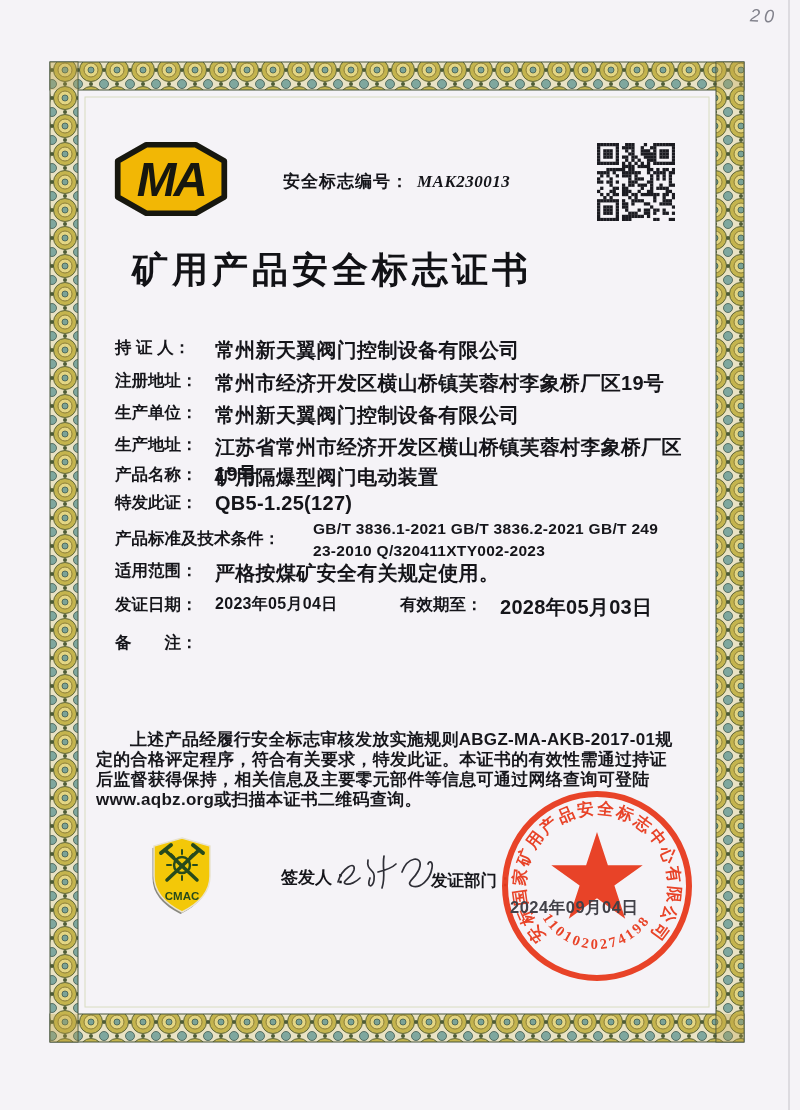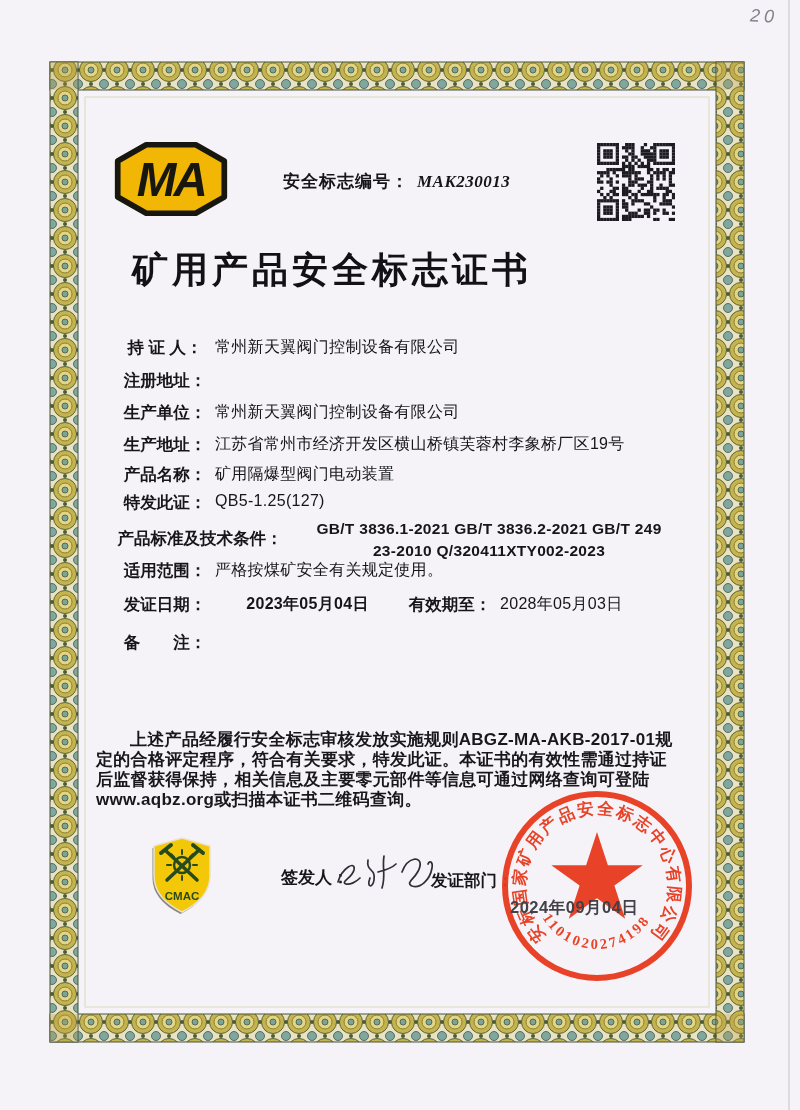--- a/index.html
+++ b/index.html
@@ -7,23 +7,23 @@
         font-family:"Liberation Sans",sans-serif;color:#15151a;}
   .abs{position:absolute;}
   .pencil-note{left:750px;top:6px;font-size:18px;color:#82828c;letter-spacing:4px;
         transform:rotate(3deg);font-style:italic;}
   .scan-edge{left:788px;top:0;width:2px;height:1110px;background:#c9c6ce;opacity:.55;}
   .frame-svg{left:0;top:0;}
   .cert-no{left:283px;top:170px;font-size:17px;font-weight:700;letter-spacing:1px;}
   .cert-no .val{font-family:"Liberation Serif",serif;font-weight:600;letter-spacing:.5px;margin-left:8px;font-style:italic;}
   .title{left:0;top:246px;width:664px;text-align:center;font-size:36px;font-weight:900;
         letter-spacing:4px;font-family:Liberation Mono, monospace;color:#121216;}
-  .row{left:115px;width:580px;display:flex;align-items:flex-start;text-align:center;}
+  .row{left:115px;width:580px;display:flex;align-items:flex-start;}
   .row .lbl{flex:0 0 100px;font-size:16.5px;font-weight:800;white-space:nowrap;}
-  .row .val{font-size:16px;font-weight:400;letter-spacing:.3px;}
+  .row .val{font-size:20px;font-weight:700;letter-spacing:.3px;}
   .row-std .lbl{flex:0 0 170px;}
   .row-std .val{width:352px;padding-left:28px;word-break:break-all;line-height:22px;
         font-weight:700;font-size:15.5px;}
   .row-dates .val1{width:185px;font-size:16px;font-weight:700;}
   .row-dates .lbl2{flex:0 0 100px;font-size:16.5px;font-weight:800;white-space:nowrap;}
   .statement{left:96px;top:730px;width:586px;font-size:17px;line-height:20px;
         font-weight:700;text-indent:2em;letter-spacing:.3px;margin:0;color:#17171c;}
   .issuer-label{left:281px;top:866px;font-size:17px;font-weight:800;}
   .dept-label{left:431px;top:870px;font-size:16.5px;font-weight:800;}
   .seal-wrap{left:495px;top:784px;opacity:.95;}
@@ -398,20 +398,21 @@
     </svg>
 
   <div class="abs title">矿用产品安全标志证书</div>
 
   <div class="abs row" style="top:337px">
     <span class="lbl">持 证 人：</span>
     <span class="val">常州新天翼阀门控制设备有限公司</span>
   </div>
   <div class="abs row" style="top:370px">
     <span class="lbl">注册地址：</span>
+    <span class="val">常州市经济开发区横山桥镇芙蓉村李象桥厂区19号</span>
   </div>
   <div class="abs row" style="top:402px">
     <span class="lbl">生产单位：</span>
     <span class="val">常州新天翼阀门控制设备有限公司</span>
   </div>
   <div class="abs row" style="top:434px">
     <span class="lbl">生产地址：</span>
     <span class="val">江苏省常州市经济开发区横山桥镇芙蓉村李象桥厂区19号</span>
   </div>
   <div class="abs row" style="top:464px">

